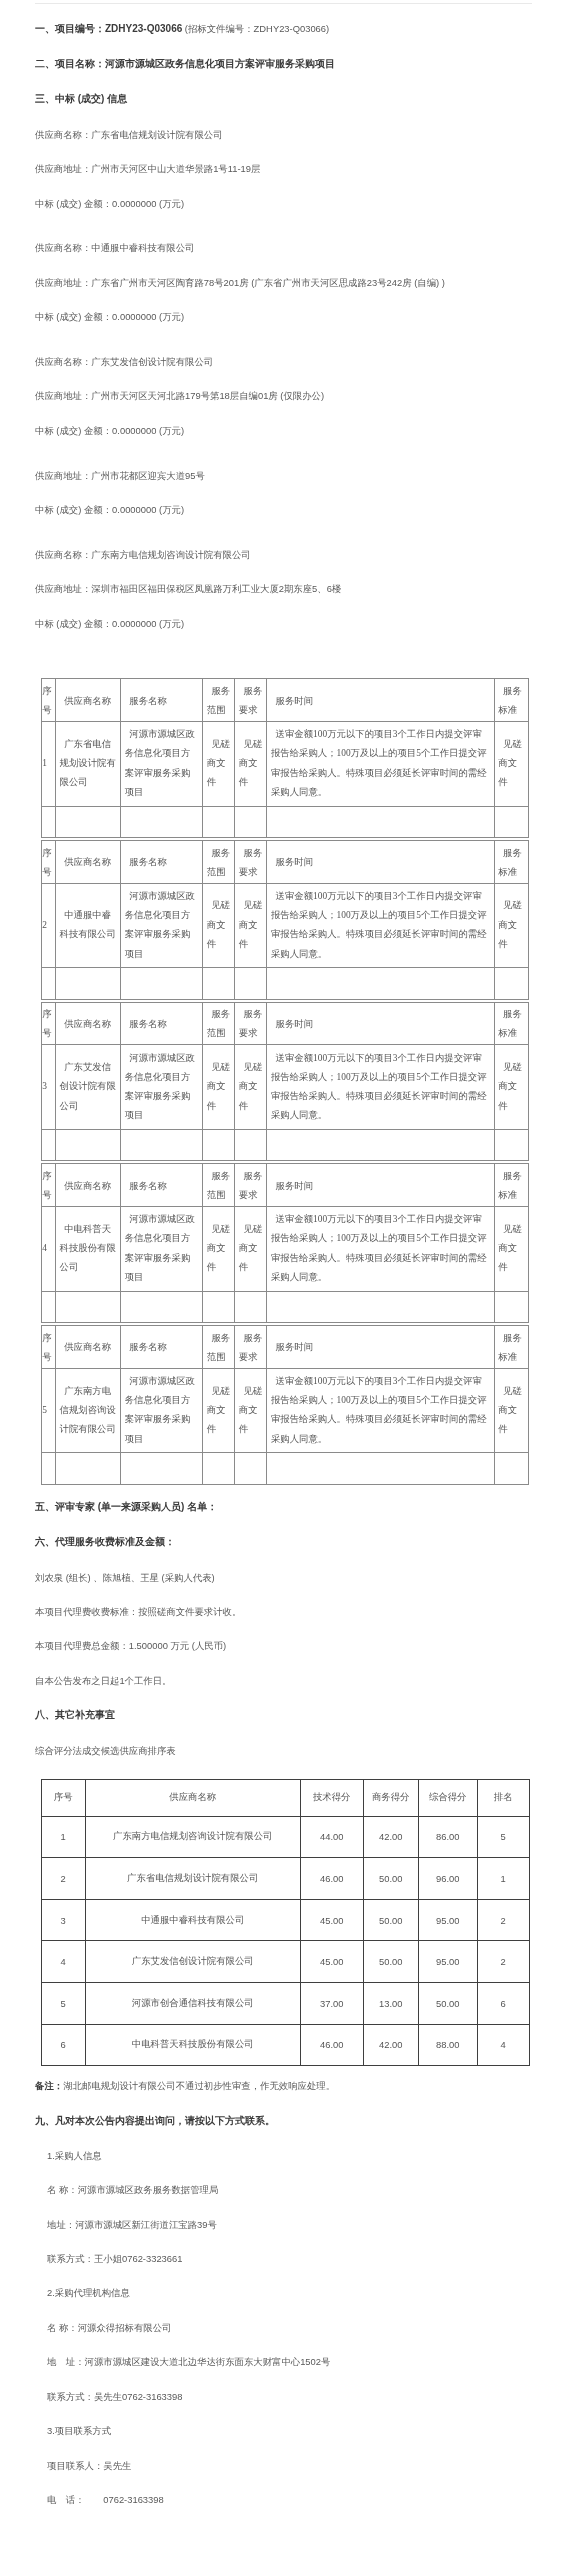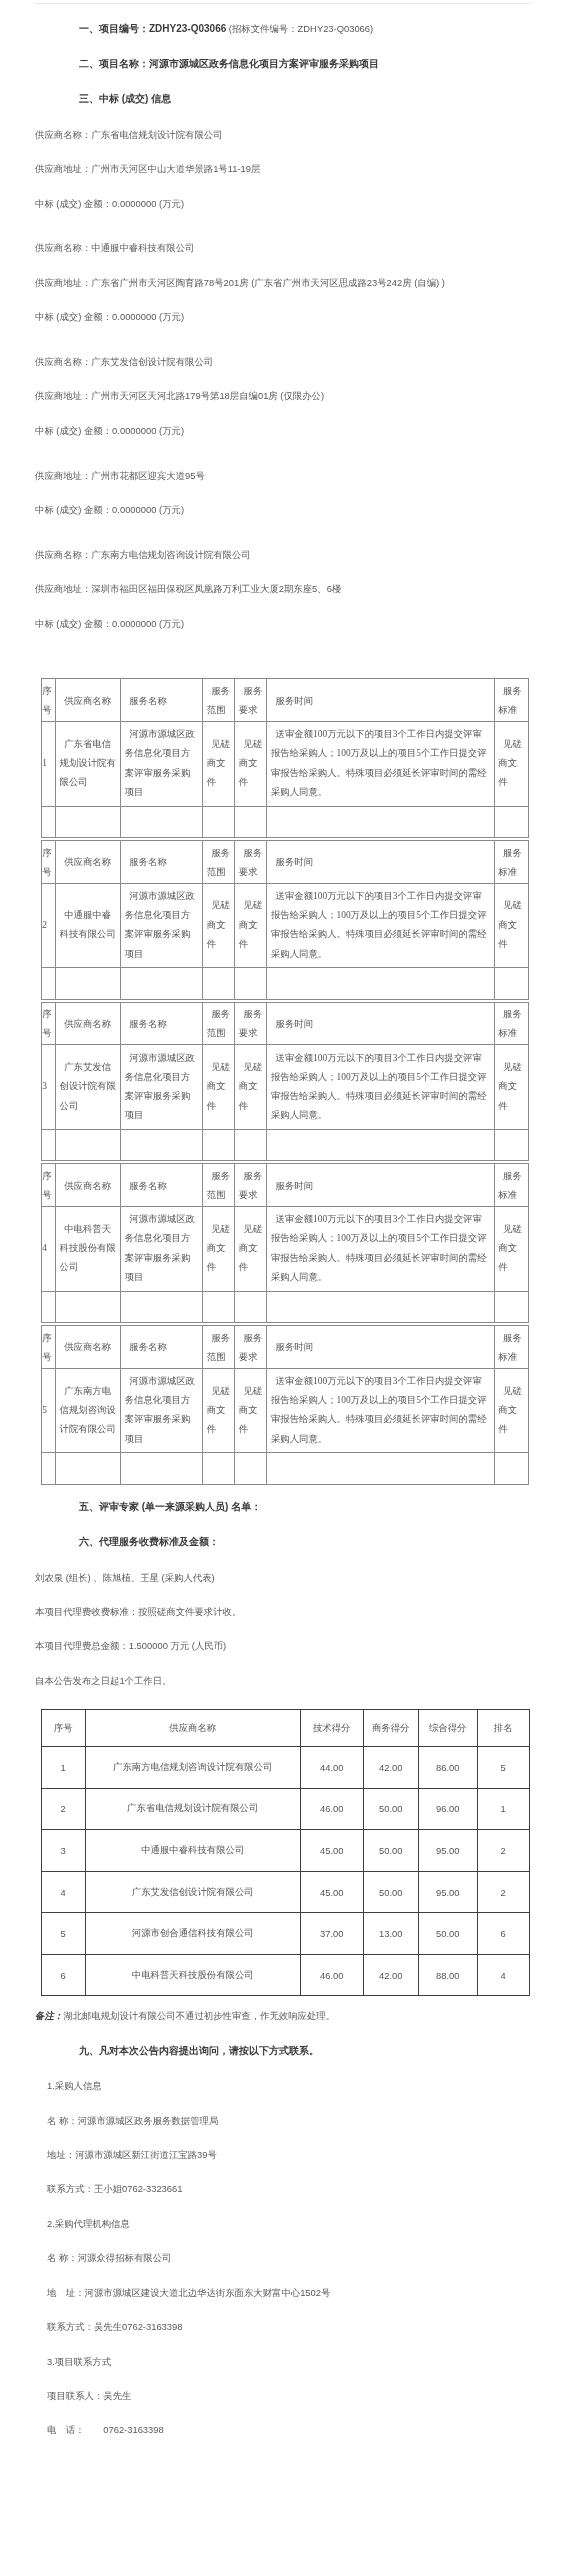--- a/index.html
+++ b/index.html
@@ -1,39 +1,39 @@
 <!DOCTYPE html>
 <html style="font-size:10px"><head>
 <meta charset="utf-8">
 <style>
   html,body{margin:0;padding:0;background:#ffffff;}
   body{font-family:"Liberation Sans","DejaVu Sans",sans-serif;color:#595959;}
   .page{width:568px;min-height:2576px;box-sizing:border-box;padding:0 36px 44px 35px;background:#fff;}
   .top-rule{height:0;border-top:1.3px solid #e9e9e9;margin:3.1px 0 0 0;}
   .content{padding-top:19px;}
   .line{margin:0 0 22.7px 0;font-size:9.4px;line-height:1.25;color:#595959;}
-  .h{color:#3b3b3b;font-weight:bold;font-size:10px;margin-left:44px;}
+  .h{color:#3b3b3b;font-weight:bold;font-size:10px;}
   .h .normal{font-weight:normal;color:#595959;font-size:9.4px;}
   .sup-group + .sup-group{margin-top:33px;}
   #supplier-groups{margin-bottom:49px;}
   .tbl-wrap{margin:1.3px 0 16.4px 5.7px;}
   table{border-collapse:collapse;table-layout:fixed;width:488px;}
   .tbl-block{border:1.3px solid #3f3f3f;}
   .tbl-block + .tbl-block{margin-top:1.9px;}
   .tbl-block td{border:0.6px solid #8a8a8a;font-size:9.4px;color:#555555;vertical-align:middle;padding:1.3px 3.8px;text-indent:0.5em;line-height:2.05;word-break:break-all;}
   .tbl-block td.col-no{padding:1.3px 0.6px;text-indent:0;}
   .hdr-row td{height:39px;}
   .data-row td{height:81px;font-family:Liberation Serif, serif;}
   .empty-row td{height:28px;}
   #score-table{border:0.6px solid #3f3f3f;margin:3.8px 0 0 5.7px;}
   #score-table td{border:0.6px solid #3f3f3f;text-align:center;font-size:9.4px;color:#555555;vertical-align:middle;padding:1.3px;word-break:break-all;}
   #score-table .sc-hdr td{height:33px;}
   #score-table .sc-row td{height:38px;}
   .score-wrap{margin-bottom:14px;}
-  .note-label{font-weight:bold;color:#3b3b3b;font-style:italic;}
+  .note-label{font-weight:bold;color:#3b3b3b;}
   .contact-block{margin:12px;}
 </style>
 </head>
 <body>
 
 <div class="page">
   <div class="top-rule"></div>
   <div class="content">
 
     <p class="line h"><span>一、项目编号：</span><span>ZDHY23-Q03066</span><span class="normal"> (招标文件编号：ZDHY23-Q03066)</span></p>
@@ -289,20 +289,22 @@
 
     <p class="line h">五、评审专家 (单一来源采购人员) 名单：</p>
     <p class="line h">六、代理服务收费标准及金额：</p>
 
     <p class="line">刘农泉 (组长) 、陈旭植、王星 (采购人代表)</p>
     <p class="line"><span>本项目代理费收费标准：</span><span>按照磋商文件要求计收。</span></p>
     <p class="line"><span>本项目代理费总金额：</span><span>1.500000 万元 (人民币)</span></p>
 
     <p class="line">自本公告发布之日起1个工作日。</p>
 
+    <p class="line h">八、其它补充事宜</p>
+    <p class="line">综合评分法成交候选供应商排序表</p>
 
     <div class="score-wrap">
       <table id="score-table">
         <colgroup>
             <col style="width:44px">
             <col style="width:215px">
             <col style="width:63px">
             <col style="width:55px">
             <col style="width:59px">
             <col style="width:52px">

